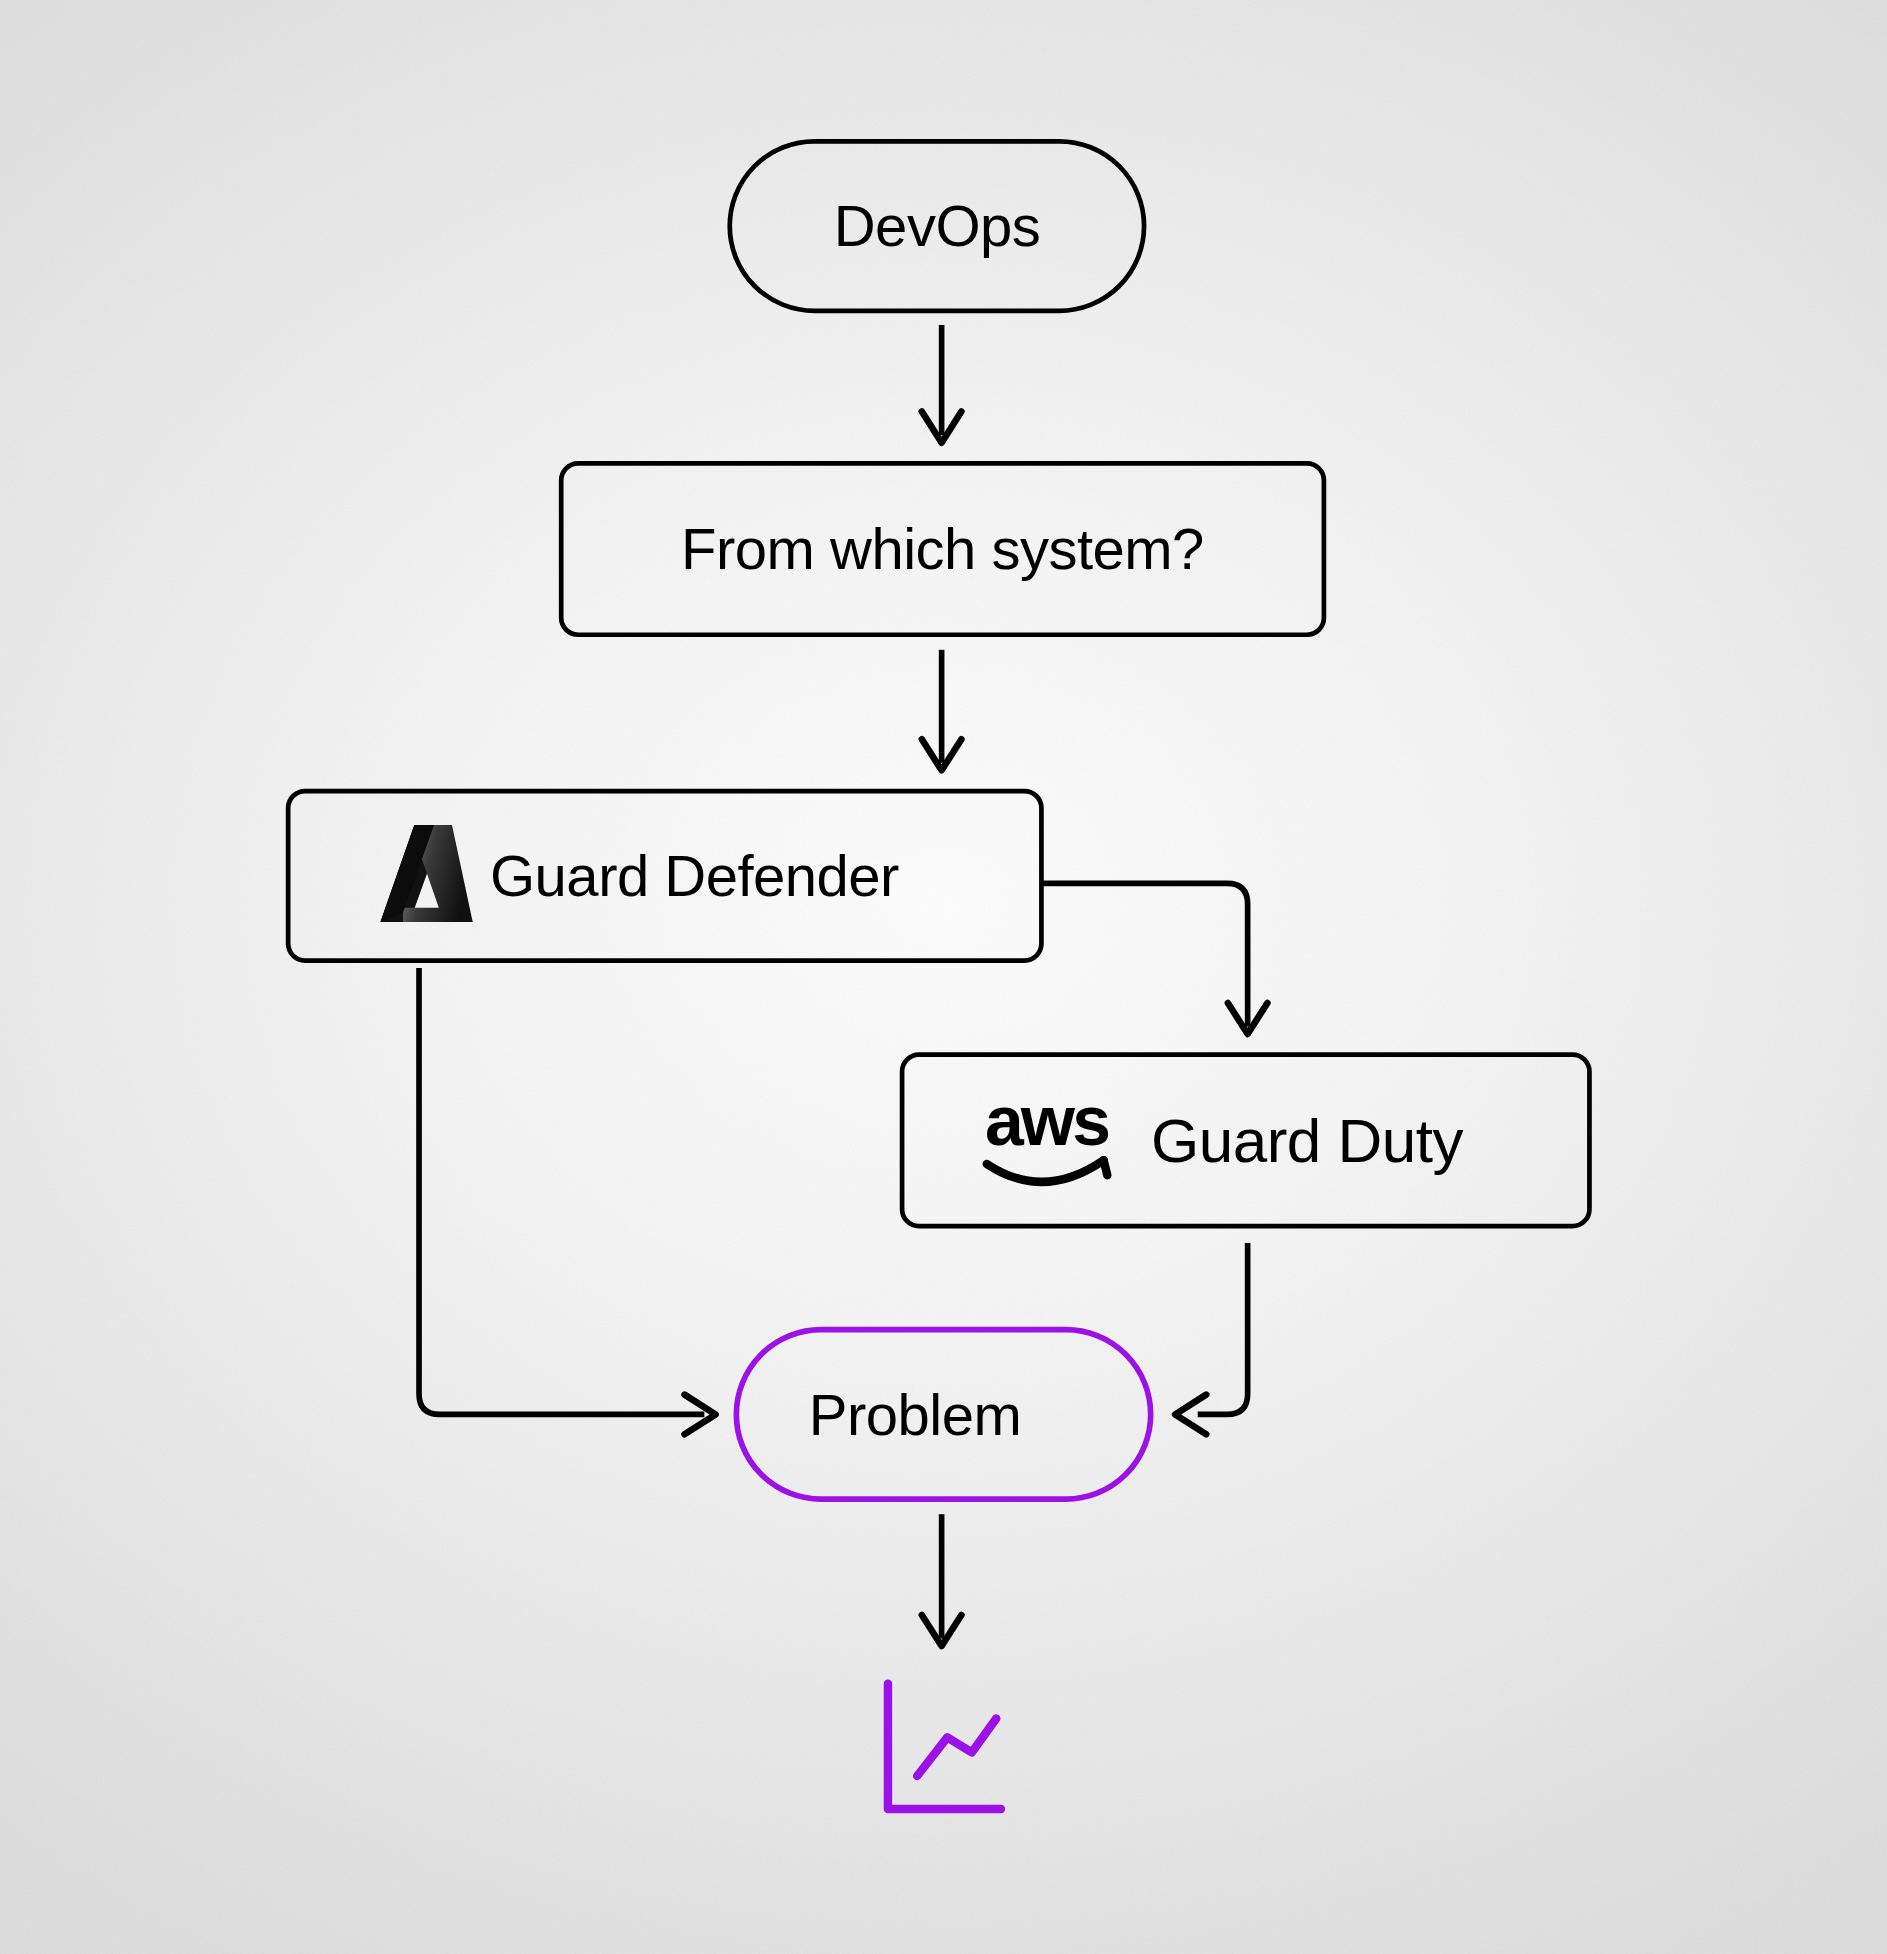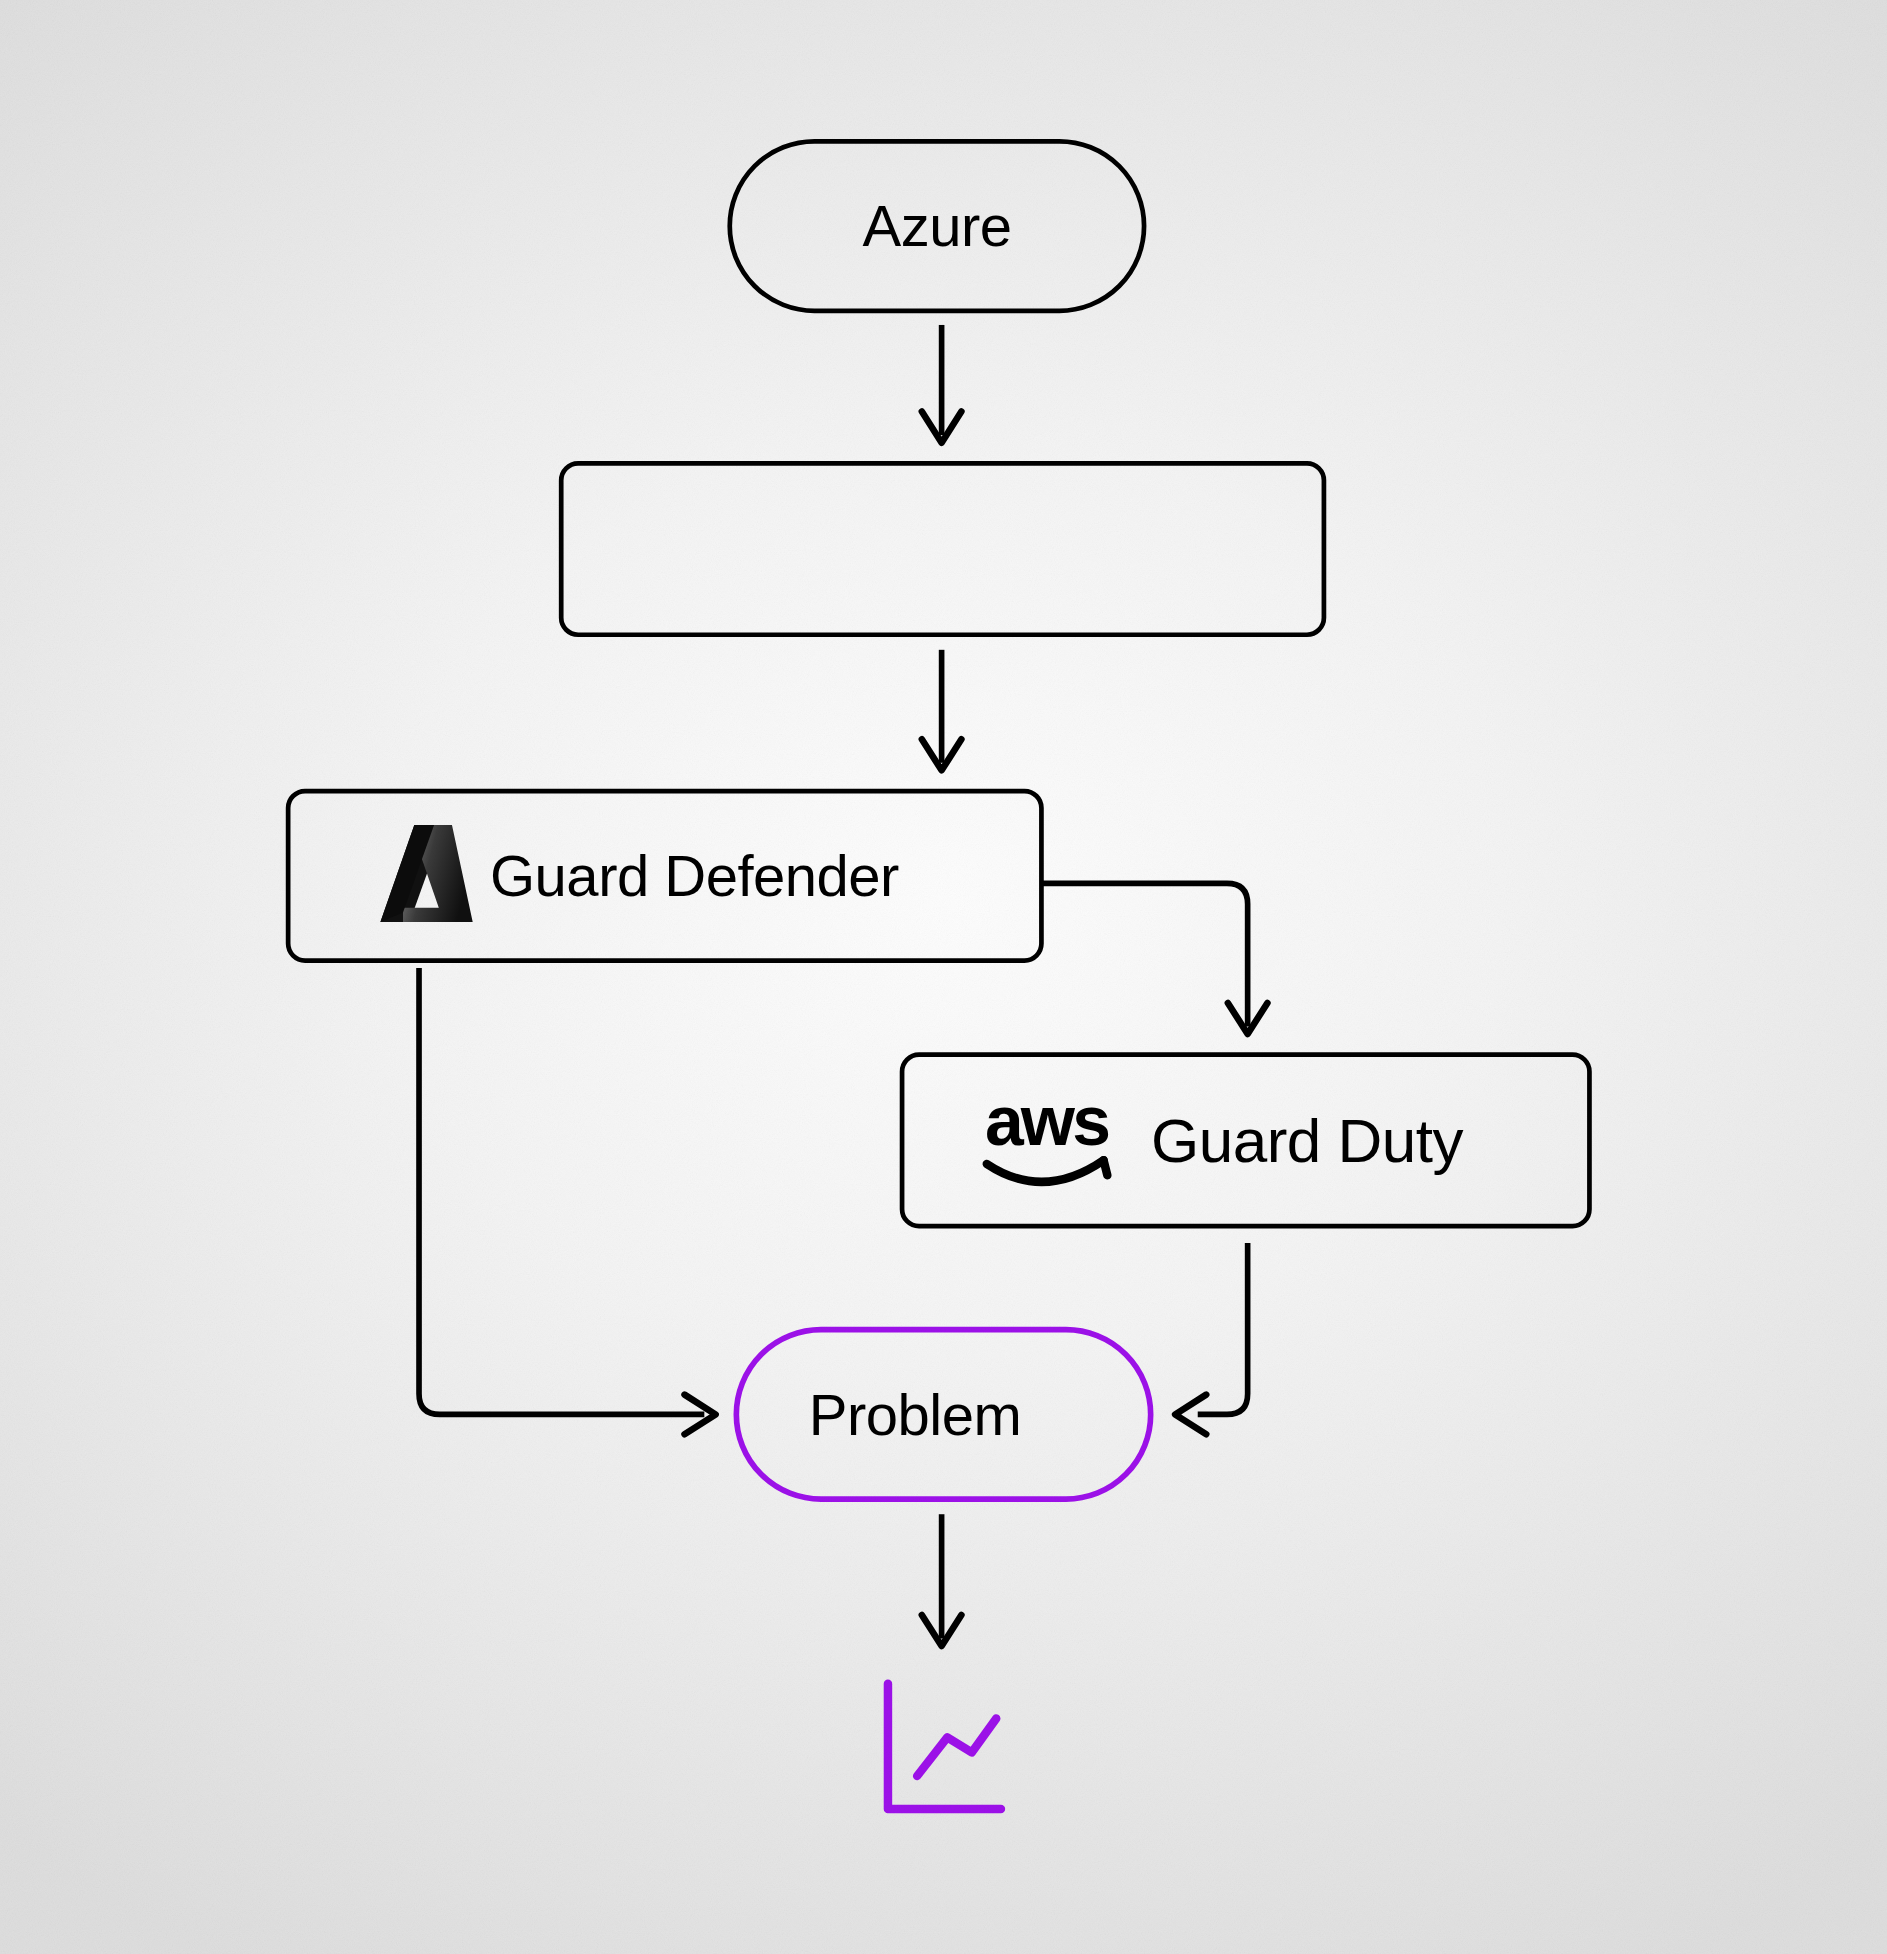--- a/index.html
+++ b/index.html
@@ -111,22 +111,23 @@
       <path d="M5 0 L5 133 L125 133" fill="none" stroke="#9D11EA" stroke-width="9" stroke-linecap="round" stroke-linejoin="round"></path>
       <path d="M36 98 L68 57 L94 73 L120 37" fill="none" stroke="#9D11EA" stroke-width="9" stroke-linecap="round" stroke-linejoin="round"></path>
     </g>
 
   </svg>
 
   <svg id="grain" width="1887" height="1955" viewBox="0 0 2004 2076">
     <rect width="2004" height="2076" filter="url(#noiseFilter)" opacity="0.55"></rect>
   </svg>
 
-  <div class="node-label" style="left:730px;top:141px;width:414px;height:169px;font-size:58px;">Azure</div>
+  <div class="node-label" style="left:730px;top:141px;width:414px;height:169px;font-size:58px;">DevOps</div>
 
+  <div class="node-label" style="left:561px;top:463px;width:763px;height:171px;font-size:58px;">From which system?</div>
 
   <div class="node-label" style="left:490px;top:791px;width:471px;height:169px;font-size:58px;justify-content:flex-start;">Guard Defender</div>
 
   <div class="node-label" style="left:1151px;top:1055px;width:395px;height:171px;font-size:62px;justify-content:flex-start;">Guard Duty</div>
 
   <div class="node-label" style="left:708px;top:1330px;width:414px;height:169px;font-size:58px;">Problem</div>
 
 </div>
 
 

